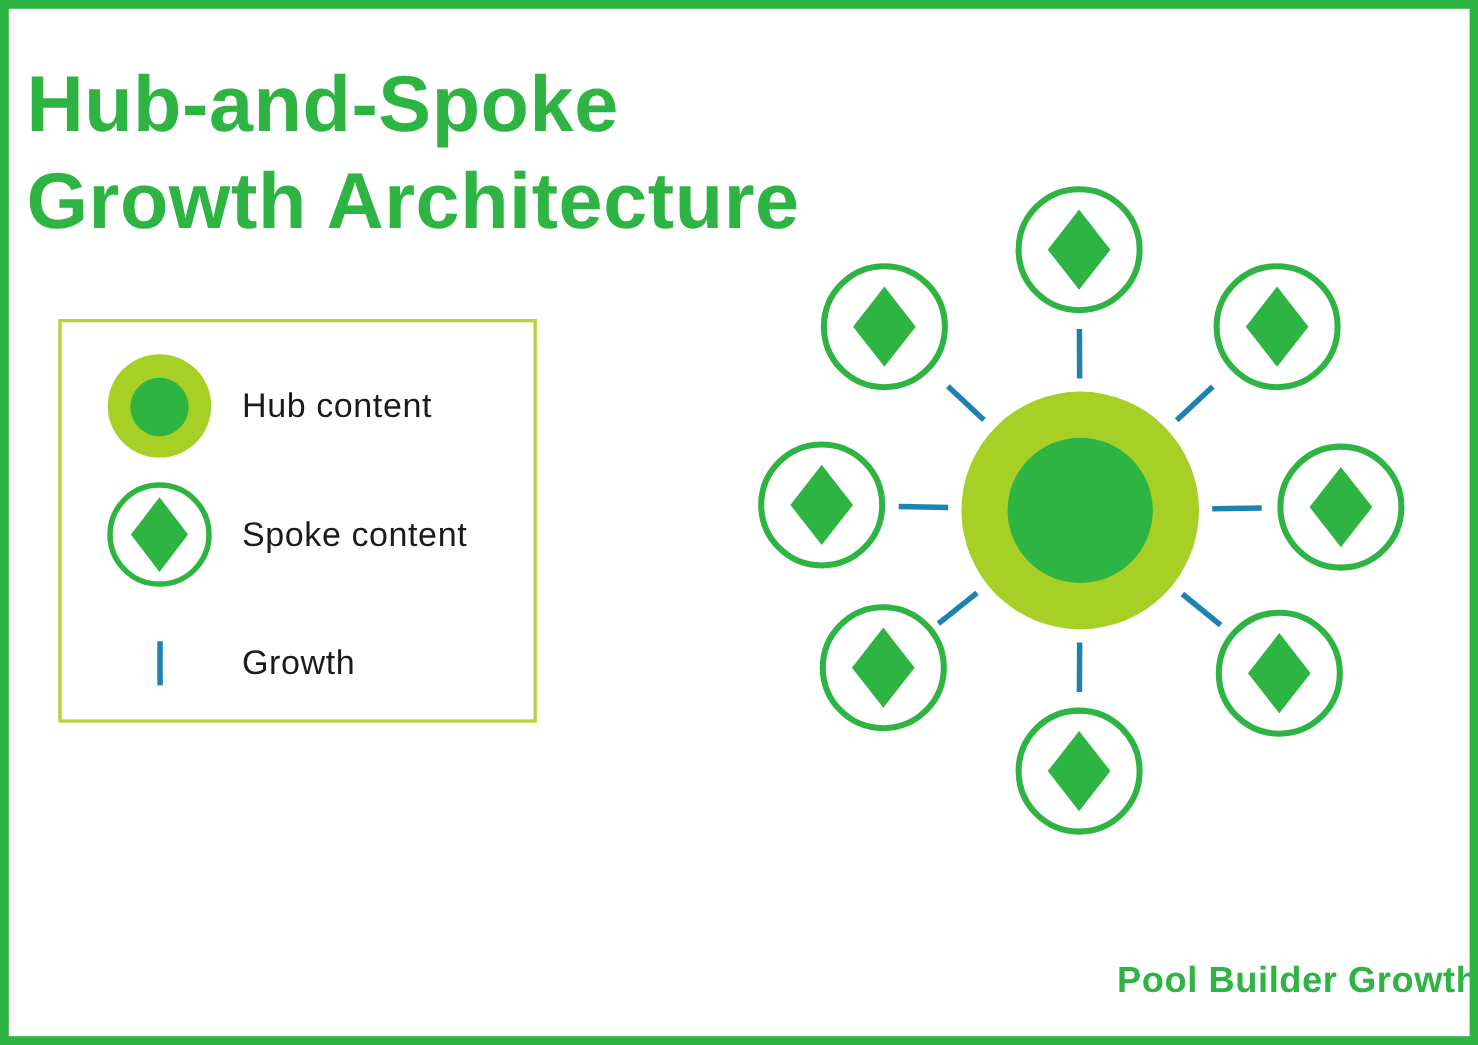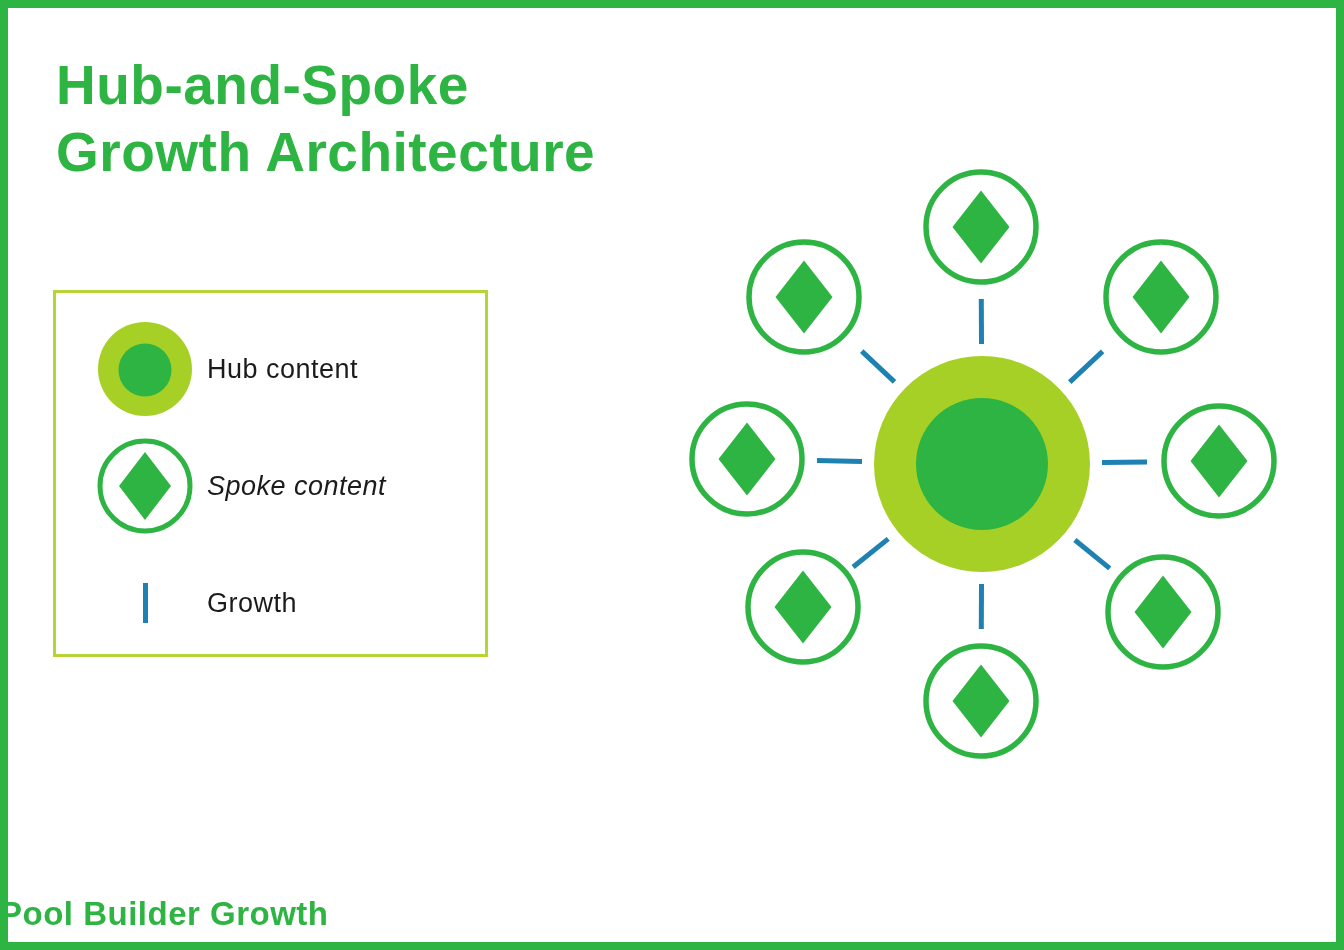--- a/index.html
+++ b/index.html
@@ -23,23 +23,23 @@
   }
   .frame {
     position: absolute;
     inset: 0;
     border: 8px solid var(--green);
     pointer-events: none;
   }
 
   .title {
     position: absolute;
-    left: 56px;
+    left: 24px;
     top: 52px;
-    font-size: 55px;
+    font-size: 72px;
     font-weight: 700;
     color: var(--green);
     line-height: 1.22;
     letter-spacing: 0.5px;
   }
 
   .legend {
     position: absolute;
     left: 53px;
     top: 290px;
@@ -50,61 +50,60 @@
   }
   .legend-row {
     position: absolute;
     left: 0;
     width: 100%;
     height: 96px;
     display: flex;
     align-items: center;
   }
   .row-hub   { top: 28px; }
-  .row-spoke { top: 145px; font-style: italic; }
+  .row-spoke { top: 145px; }
   .row-links { top: 262px; }
   .legend-icon {
     position: absolute;
     left: 41px;
     width: 96px;
     height: 96px;
     display: flex;
     align-items: center;
     justify-content: center;
   }
   .legend-label {
     position: absolute;
-    left: 151px;
-    font-size: 27px;
+    left: 164px;
+    font-size: 31px;
     color: var(--text);
     letter-spacing: 0.5px;
   }
   .link-swatch {
     width: 5px;
     height: 40px;
     background: var(--blue);
   }
 
   .diagram-svg {
     position: absolute;
     left: 0;
     top: 0;
   }
 
   .footer {
     position: absolute;
     left: 0;
     top: 872px;
     width: 100%;
-    text-align: left;
+    text-align: right;
     font-size: 33px;
     font-weight: 700;
     color: var(--green);
     letter-spacing: 0.5px;
-    margin-top: 23px;
   }
 </style>
 </head>
 <body>
 
 <div class="page">
 
   <div class="frame"></div>
 
   <div class="title">

